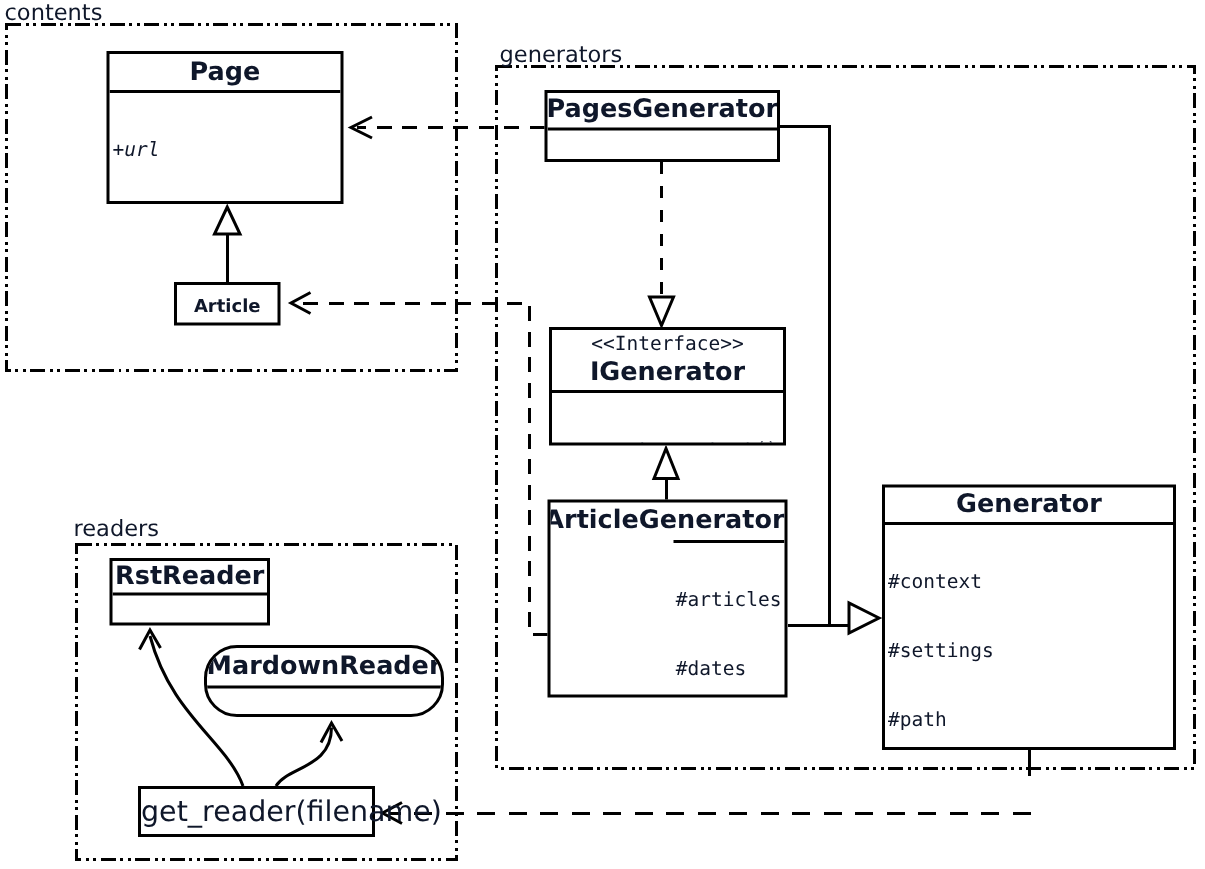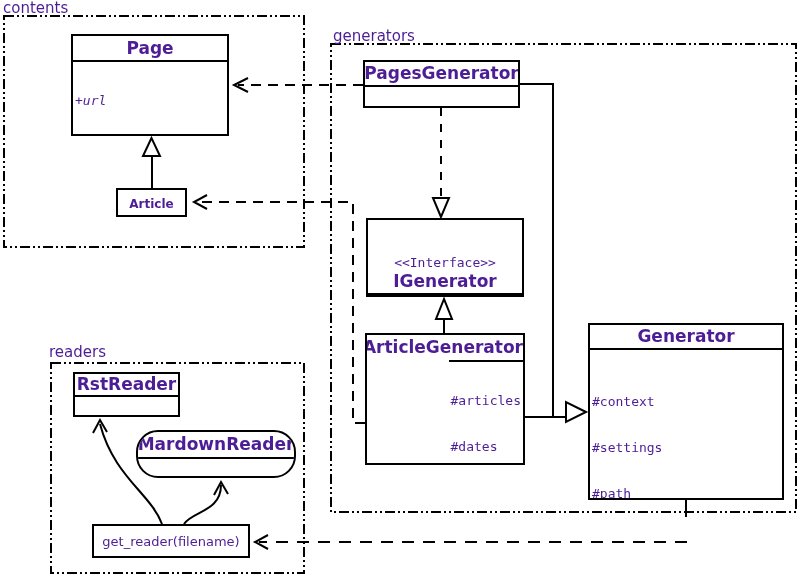--- a/index.html
+++ b/index.html
@@ -1,31 +1,31 @@
 <!DOCTYPE html>
 <html><head>
 <meta charset="utf-8">
 <style>
   html,body{margin:0;padding:0;background:#fff;}
   #canvas{position:relative;width:803px;height:579px;background:#fff;overflow:hidden;
-          font-family:"DejaVu Sans",sans-serif;color:#4c1d95;}
+          font-family:"DejaVu Sans",sans-serif;color:#0f172a;}
   #wires{position:absolute;left:0;top:0;z-index:1;}
   .pkg-label{position:absolute;z-index:3;font-size:15px;line-height:15px;white-space:nowrap;}
   .cls{position:absolute;z-index:2;background:#fff;border:2px solid #000;box-sizing:border-box;
        display:flex;flex-direction:column;overflow:hidden;}
   .ttl{flex:0 0 auto;display:flex;flex-direction:column;align-items:center;justify-content:center;
        font-weight:bold;font-size:17px;white-space:nowrap;line-height:1;}
   .stereo{font-family:"DejaVu Sans Mono",monospace;font-weight:normal;font-size:13px;line-height:15px;}
   .iname{line-height:22px;}
   .sec{flex:0 0 auto;border-top:2px solid #000;font-family:"DejaVu Sans Mono",monospace;
        font-size:13px;padding:0 2px;white-space:pre;overflow:hidden;}
   .sec div{line-height:16px;height:16px;}
   .sec.tall div{line-height:17px;height:17px;font-style:italic;}
   .plain{position:absolute;z-index:2;background:#fff;border:2px solid #000;box-sizing:border-box;
-         display:flex;align-items:center;justify-content:center;font-size:13px;white-space:nowrap;}
+         display:flex;align-items:center;justify-content:flex-start;font-size:19px;white-space:nowrap;}
 </style>
 </head>
 <body>
 
 <div id="canvas">
 
   <svg id="wires" width="803" height="579" viewBox="0 0 803 579">
 
     <g stroke="#000" stroke-width="2" fill="none" stroke-dasharray="10 3 2 3 2 3" shape-rendering="crispEdges">
       <rect x="4" y="16" width="300" height="231"></rect>
@@ -100,21 +100,21 @@
   </div>
 
   <div class="cls" style="left:363px;top:60px;width:157px;height:48px;">
     <div class="ttl" style="height:23px;text-align:center;">PagesGenerator</div>
     <div class="sec" style="padding-top:1px;">
       
     </div>
   </div>
 
   <div class="cls" style="left:366px;top:218px;width:158px;height:79px;">
-    <div class="ttl" style="height:40px;margin-top:33px;">
+    <div class="ttl" style="height:40px;">
       <div class="stereo">&lt;&lt;Interface&gt;&gt;</div>
       <div class="iname">IGenerator</div>
     </div>
     <div class="sec" style="padding-top:1px;">
       <div>+generate_context()</div>
       
     </div>
   </div>
 
   <div class="cls" style="left:365px;top:333px;width:160px;height:132px;align-items:flex-end;">
@@ -123,21 +123,21 @@
       <div>#articles</div>
       <div>#dates</div>
       
       
     </div>
 
   </div>
 
   <div class="cls" style="left:588px;top:323px;width:196px;height:177px;">
     <div class="ttl" style="height:23px;">Generator</div>
-    <div class="sec" style="padding-top:14px;">
+    <div class="sec" style="padding-top:1px;">
       <div>#context</div>
       <div>#settings</div>
       <div>#path</div>
       
       
       
     </div>
 
   </div>
 

